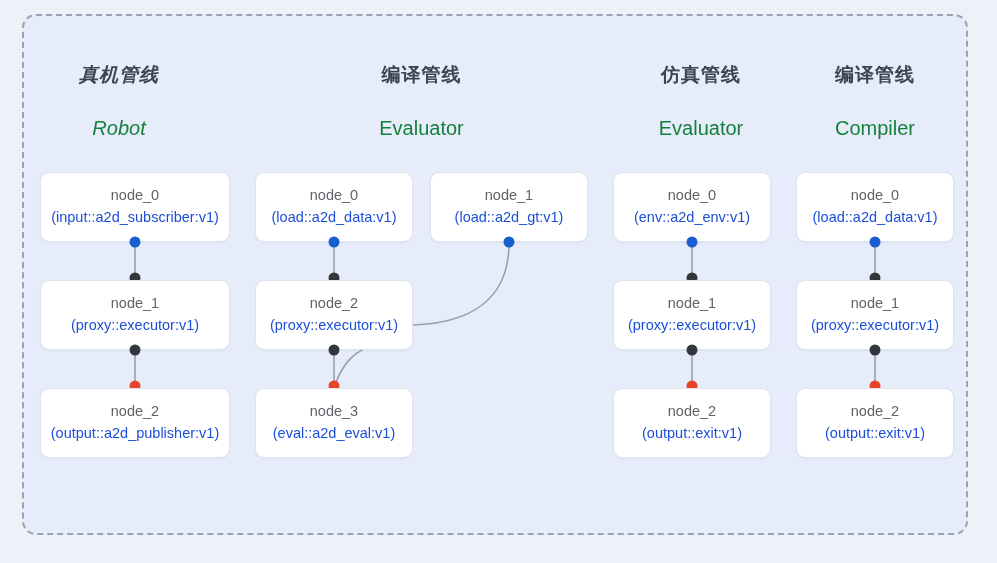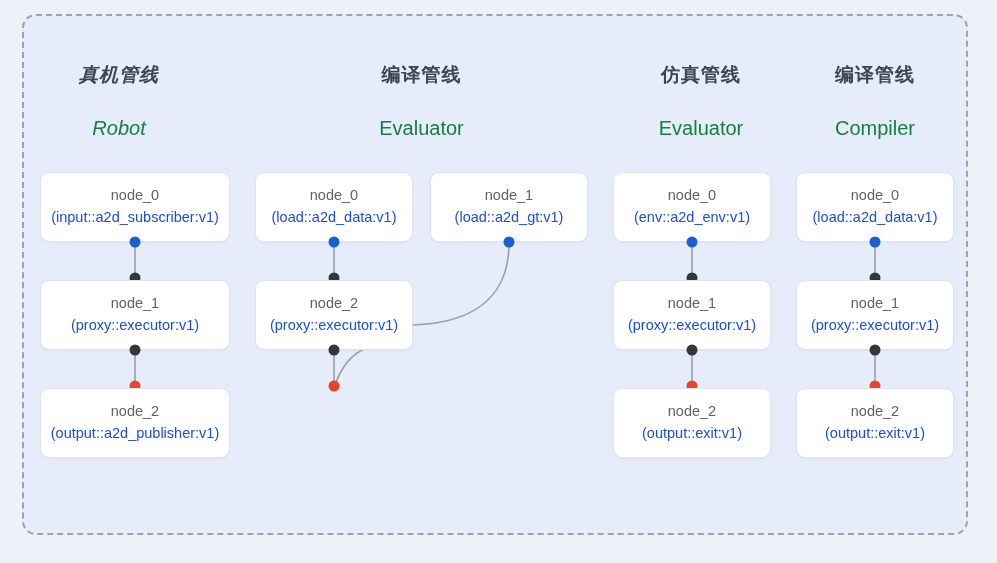--- a/index.html
+++ b/index.html
@@ -160,20 +160,24 @@
   <div class="port port-blue" style="left:509px; top:242px;"></div>
 
   <div class="port port-black" style="left:334px; top:278px;"></div>
   <div class="node-box" style="left:255px; top:280px; width:158px; height:70px;">
     <div class="node-name">node_2</div>
     <div class="node-type">(proxy::executor:v1)</div>
   </div>
   <div class="port port-black" style="left:334px; top:350px;"></div>
 
   <div class="port port-red" style="left:334px; top:386px;"></div>
+  <div class="node-box" style="left:255px; top:388px; width:158px; height:70px;">
+    <div class="node-name">node_3</div>
+    <div class="node-type">(eval::a2d_eval:v1)</div>
+  </div>
 
   <div class="col-header" style="left:622px; top:62px; width:158px;">
     <div class="col-title-cn">仿真管线</div>
     <div class="col-title-en">Evaluator</div>
   </div>
 
   <div class="node-box" style="left:613px; top:172px; width:158px; height:70px;">
     <div class="node-name">node_0</div>
     <div class="node-type">(env::a2d_env:v1)</div>
   </div>

